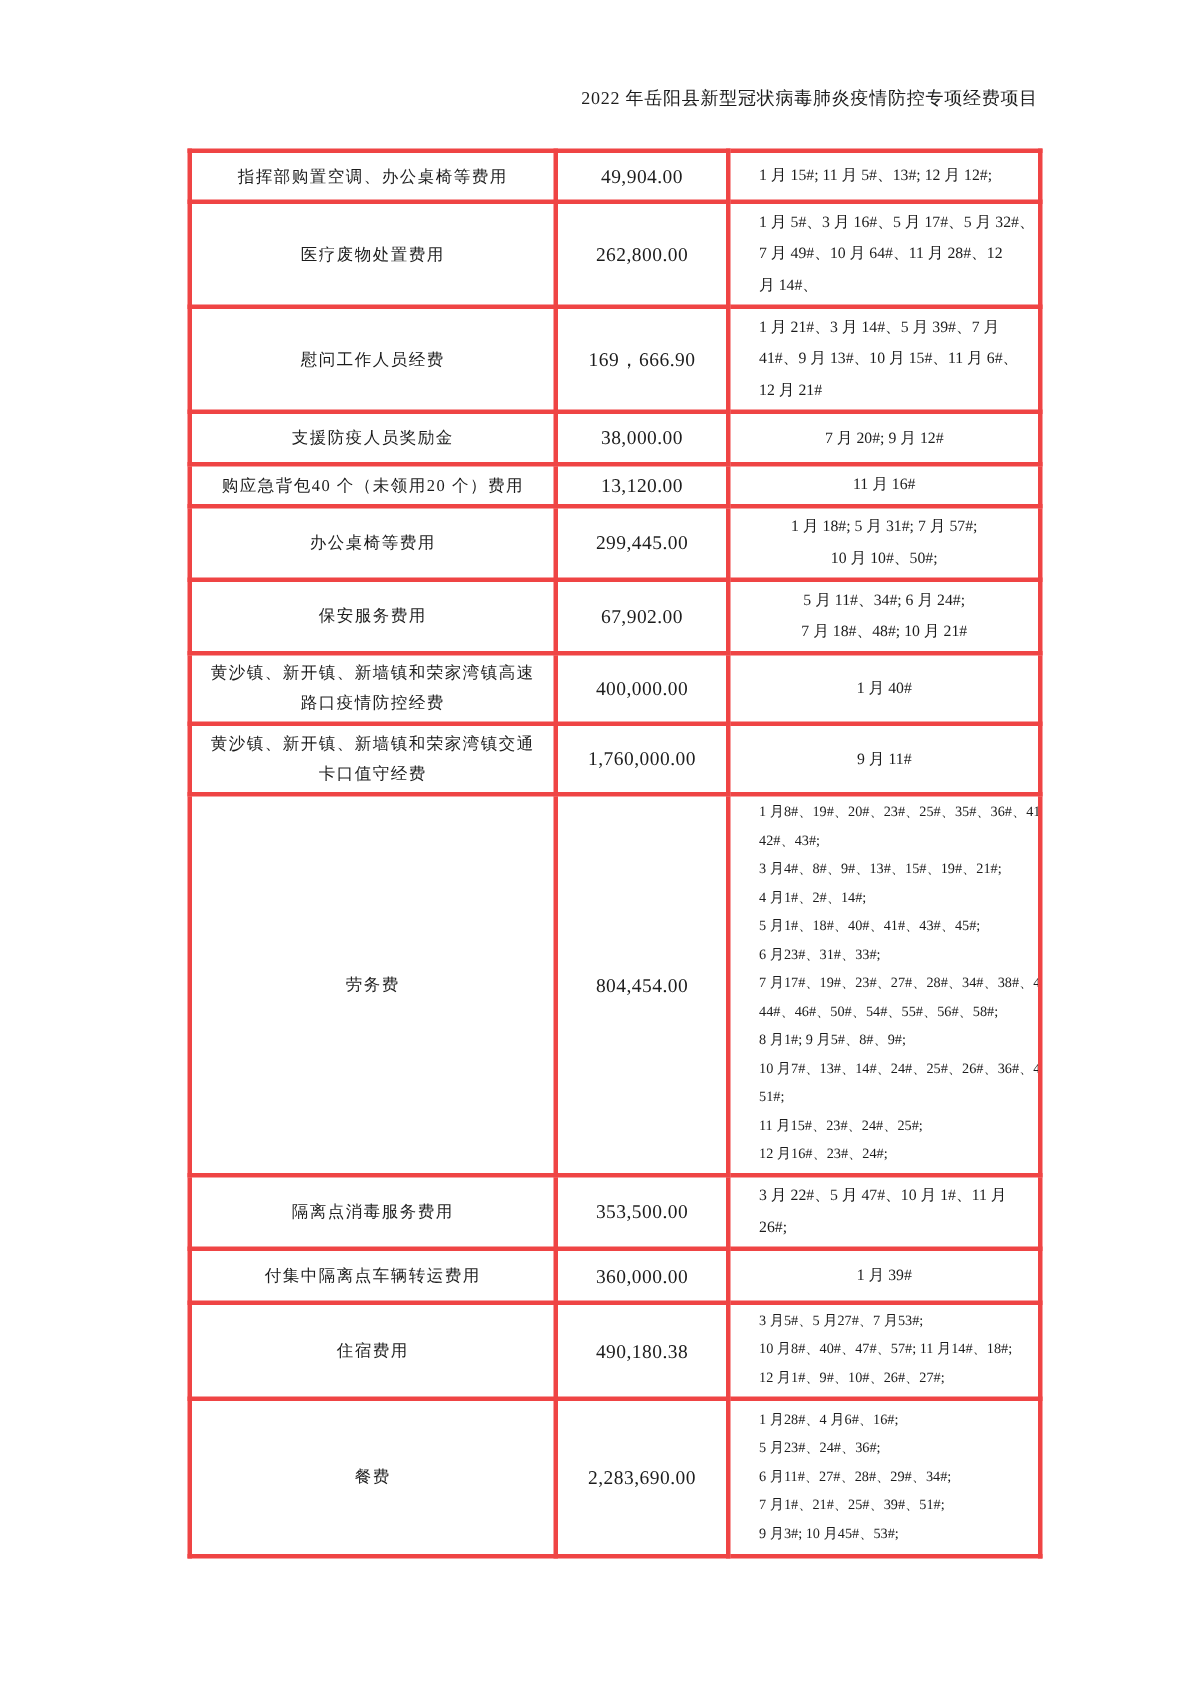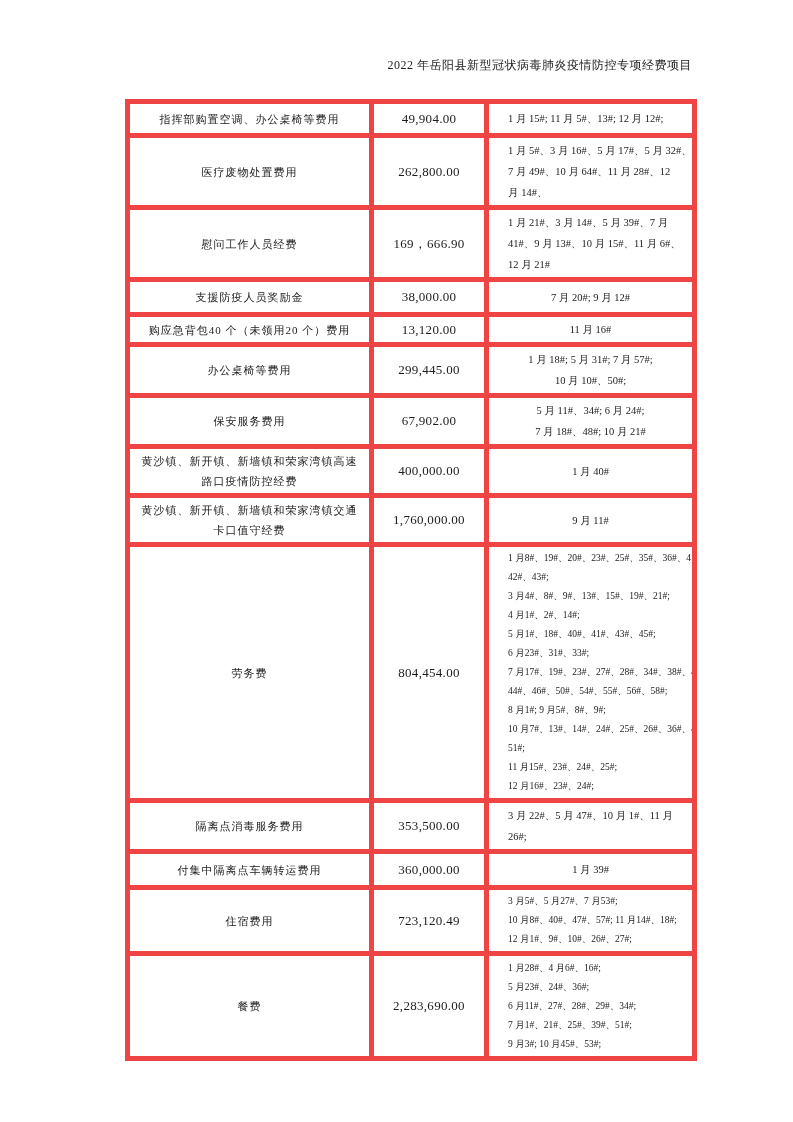--- a/index.html
+++ b/index.html
@@ -25,21 +25,21 @@
   }
   .expense-table {
     position: absolute;
     top: 99px;
     left: 113px;
     width: 567px;
     border-collapse: collapse;
     table-layout: fixed;
   }
   .expense-table td {
-    border: 5px solid #ef4444;
+    border: 3px solid #ef4444;
     vertical-align: middle;
     overflow: hidden;
   }
   .col-item {
     text-align: center;
     font-size: 11px;
     letter-spacing: 1px;
     line-height: 20px;
     padding: 2px 8px;
   }
@@ -180,21 +180,21 @@
         </tr>
         <tr style="height: 36px;">
           <td class="col-item">付集中隔离点车辆转运费用</td>
           <td class="col-amount">360,000.00</td>
           <td class="col-dates center">
             <div class="date-line">1 月 39#</div>
           </td>
         </tr>
         <tr style="height: 62px;">
           <td class="col-item">住宿费用</td>
-          <td class="col-amount">723,120.49</td>
+          <td class="col-amount">490,180.38</td>
           <td class="col-dates small">
             <div class="date-line">3 月5#、5 月27#、7 月53#;</div>
             <div class="date-line">10 月8#、40#、47#、57#; 11 月14#、18#;</div>
             <div class="date-line">12 月1#、9#、10#、26#、27#;</div>
           </td>
         </tr>
         <tr style="height: 105px;">
           <td class="col-item">餐费</td>
           <td class="col-amount">2,283,690.00</td>
           <td class="col-dates small">

